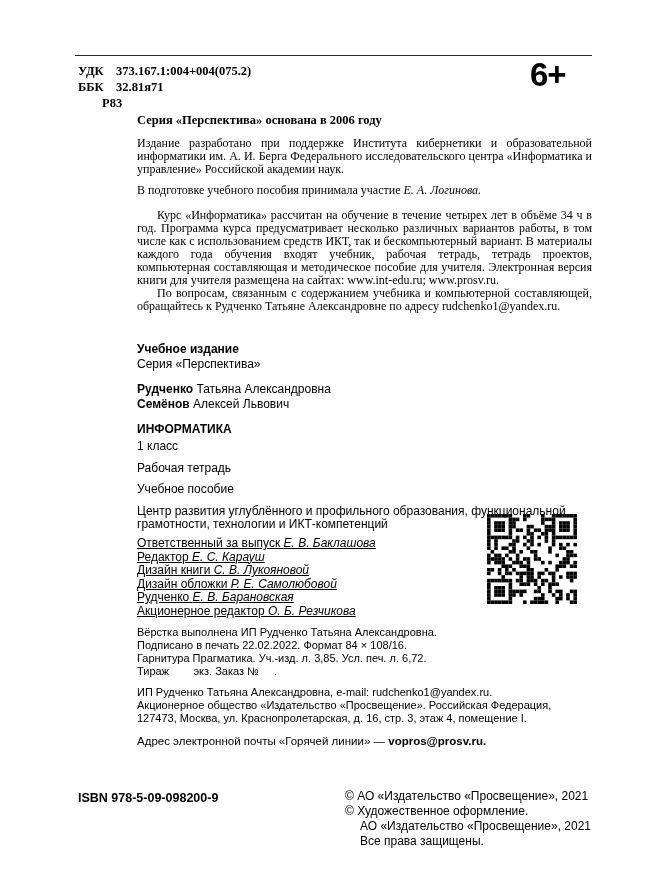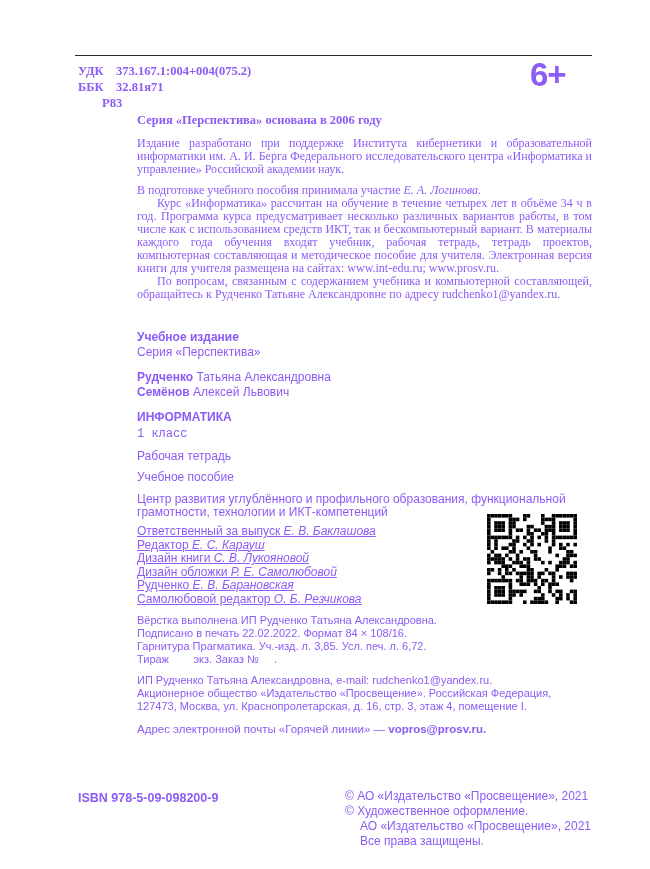--- a/index.html
+++ b/index.html
@@ -1,21 +1,21 @@
 <!DOCTYPE html>
 <html><head>
 <meta charset="utf-8">
 <style>
   html,body{margin:0;padding:0;background:#e8e8e8;}
   .page{
     position:relative;
     width:650px;height:869px;
     background:#ffffff;
     font-family:"Liberation Serif", serif;
-    color:#8b5cf6;
+    color:#000000;
     overflow:hidden;
   }
   .top-rule{
     position:absolute;top:55px;left:75px;width:517px;
     border-top:1.6px solid #2a2a2a;
   }
   
   .codes{position:absolute;top:63px;left:78px;font-size:12.5px;font-weight:bold;line-height:16px;}
   .codes .lbl{display:inline-block;width:38px;}
   .codes .r83{padding-left:24px;font-weight:bold;}
@@ -23,32 +23,32 @@
     position:absolute;top:56px;left:530px;
     font-family:"Liberation Sans", sans-serif;
     font-weight:bold;font-size:33px;letter-spacing:-1px;
   }
   
   .main{position:absolute;top:114px;left:137px;width:455px;}
   .serif-block{font-size:12px;line-height:13px;}
   .series-note{font-weight:bold;font-size:12.5px;line-height:13px;margin:0 0 10px 0;}
   p{margin:0;}
   .support{ text-align:justify;margin-bottom:8px;}
-  .participation{}
+  .participation{margin-bottom:12px;}
   .course{ text-align:justify;text-indent:20px;}
   .contact{text-align:justify;text-indent:20px;margin-bottom:30px;}
   
   .sans{font-family:"Liberation Sans", sans-serif;font-size:12px;line-height:13px;}
   .ed-type{font-weight:bold;margin-bottom:2px;}
   .ed-series{margin-bottom:12px;}
   .author{margin-bottom:2px;}
   .author b{font-weight:bold;}
   .authors{margin-bottom:12px;}
   .book-title{font-weight:bold;margin-bottom:4px;}
-  .grade{margin-bottom:9px;font-family:Liberation Mono, monospace;}
+  .grade{margin-bottom:9px;}
   .subtitle{margin-bottom:8px;}
   .kind{margin-bottom:9px;}
   .center-line{width:430px;margin-bottom:6px;}
   .staff{width:330px;text-decoration:underline;}
   .staff-row{line-height:13.5px;}
   .staff-row i{font-style:italic;}
   .print-details{margin-top:8px;font-size:11px;line-height:13px;}
   .publisher{margin-top:8px;font-size:11px;line-height:13px;width:450px;}
   .hotline{margin-top:10px;font-size:11.5px;line-height:13px;}
   .hotline b{font-weight:bold;}
@@ -106,21 +106,21 @@
       <div class="kind">Учебное пособие</div>
 
       <div class="center-line">Центр развития углублённого и профильного образования, функциональной грамотности, технологии и ИКТ-компетенций</div>
 
       <div class="staff">
         <div class="staff-row"><span>Ответственный за выпуск </span><i>Е. В. Баклашова</i></div>
         <div class="staff-row"><span>Редактор </span><i>Е. С. Карауш</i></div>
         <div class="staff-row"><span>Дизайн книги </span><i>С. В. Лукояновой</i></div>
         <div class="staff-row"><span>Дизайн обложки </span><i>Р. Е. Самолюбовой</i></div>
         <div class="staff-row"><span>Рудченко </span><i>Е. В. Барановская</i></div>
-        <div class="staff-row"><span>Самолюбовой редактор </span><i>О. Б. Резчикова</i></div>
+        <div class="staff-row"><span>Акционерное редактор </span><i>О. Б. Резчикова</i></div>
       </div>
 
       <div class="print-details">
         <div>Вёрстка выполнена ИП Рудченко Татьяна Александровна.</div>
         <div>Подписано в печать 22.02.2022. Формат 84 × 108/16.</div>
         <div>Гарнитура Прагматика. Уч.-изд. л. 3,85. Усл. печ. л. 6,72.</div>
         <div>Тираж &nbsp;&nbsp;&nbsp;&nbsp;&nbsp;&nbsp; экз. Заказ № &nbsp;&nbsp;&nbsp; .</div>
       </div>
 
       <div class="publisher">

